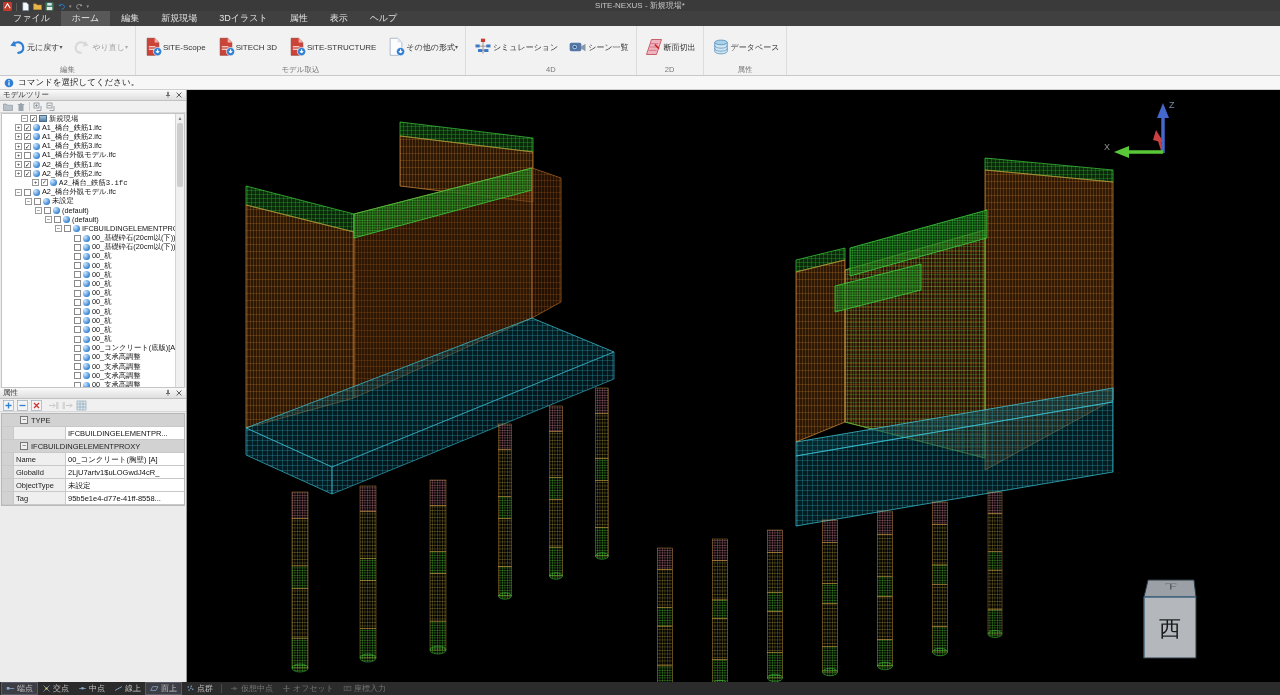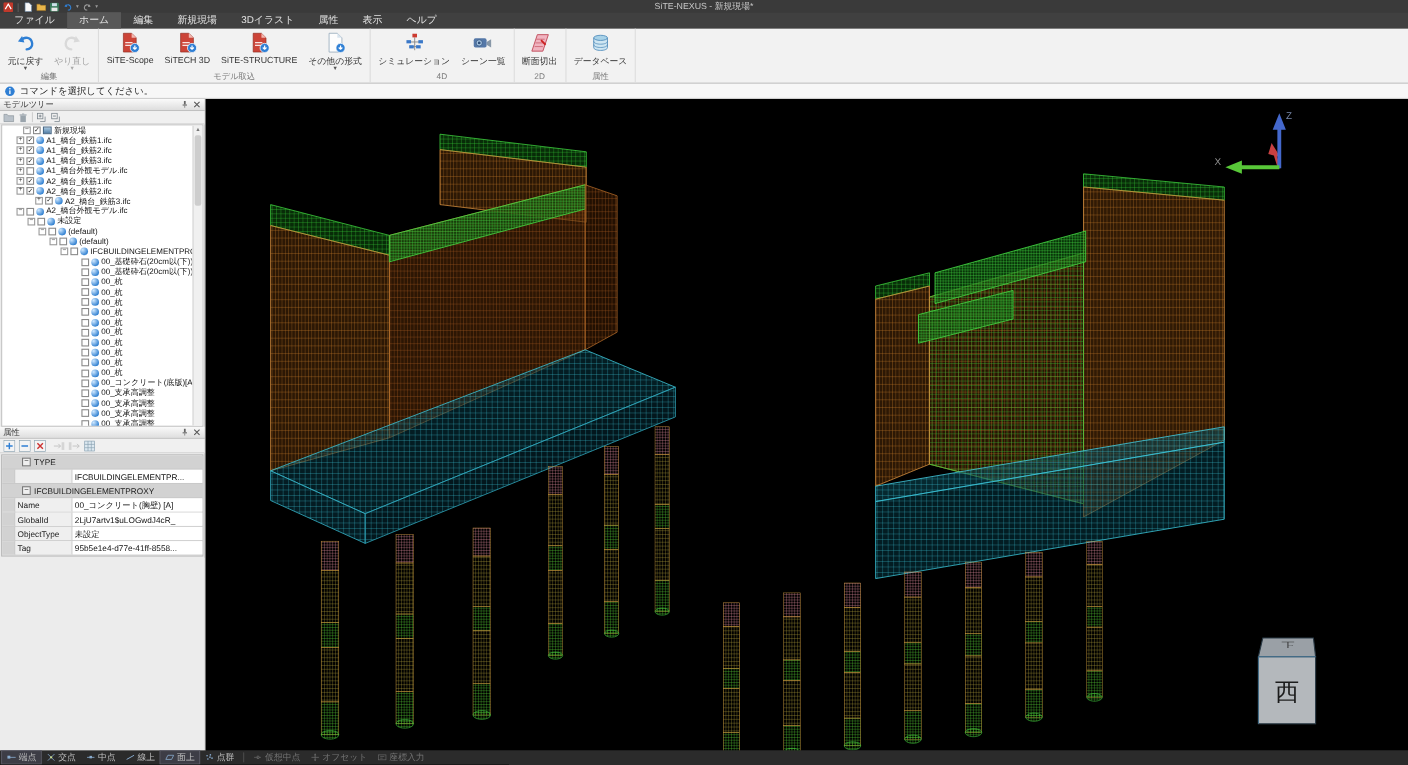--- a/index.html
+++ b/index.html
@@ -18,21 +18,21 @@
 
   
   .menubar{height:15px;background:#404040;display:flex;align-items:stretch;padding-left:2px;}
   .mi{color:#e2e2e2;font-size:9px;padding:0 11px;display:flex;align-items:center;cursor:default;}
   .mi.act{background:#585858;}
 
   
   .ribbon{height:50px;background:#f2f2f2;display:flex;border-bottom:1px solid #c9c9c9;}
   .rgroup{display:flex;flex-direction:column;border-right:1px solid #dcdcdc;padding:1px 2px 0;}
   .rrow{flex:1;display:flex;align-items:flex-start;}
-  .rbtn{display:flex;flex-direction:column;align-items:center;padding:2px 5px 0;font-size:8px;color:#333;height:38px;}
+  .rbtn{display:flex;flex-direction:row;align-items:center;padding:2px 5px 0;font-size:8px;color:#333;height:38px;}
   .rbtn.dis{opacity:.45;}
   .rlbl{margin-top:1px;white-space:nowrap;}
   .rarr{font-size:6px;color:#555;line-height:5px;}
   .rglbl{text-align:center;font-size:7.5px;color:#777;padding:0 6px 2px;}
 
   
   .cmdbar{height:14px;background:#f7f7f7;border-bottom:1px solid #cfcfcf;display:flex;align-items:center;gap:4px;padding-left:4px;font-size:8.5px;color:#1a1a1a;}
 
   
   .main{display:flex;height:592px;}
@@ -377,21 +377,21 @@
               <span class="tchk">✓</span>
               <span class="ball"></span>
               <span>A2_橋台_鉄筋1.ifc</span>
             </div>
             <div class="trow" style="padding-left: 13px;">
               <span class="texp">+</span>
               <span class="tchk">✓</span>
               <span class="ball"></span>
               <span>A2_橋台_鉄筋2.ifc</span>
             </div>
-            <div class="trow" style="padding-left: 30px;">
+            <div class="trow" style="padding-left: 30px; font-family: Liberation Mono, monospace;">
               <span class="texp">+</span>
               <span class="tchk">✓</span>
               <span class="ball"></span>
               <span>A2_橋台_鉄筋3.ifc</span>
             </div>
             <div class="trow" style="padding-left: 13px;">
               <span class="texp">−</span>
               <span class="tchk"></span>
               <span class="ball"></span>
               <span>A2_橋台外観モデル.ifc</span>

